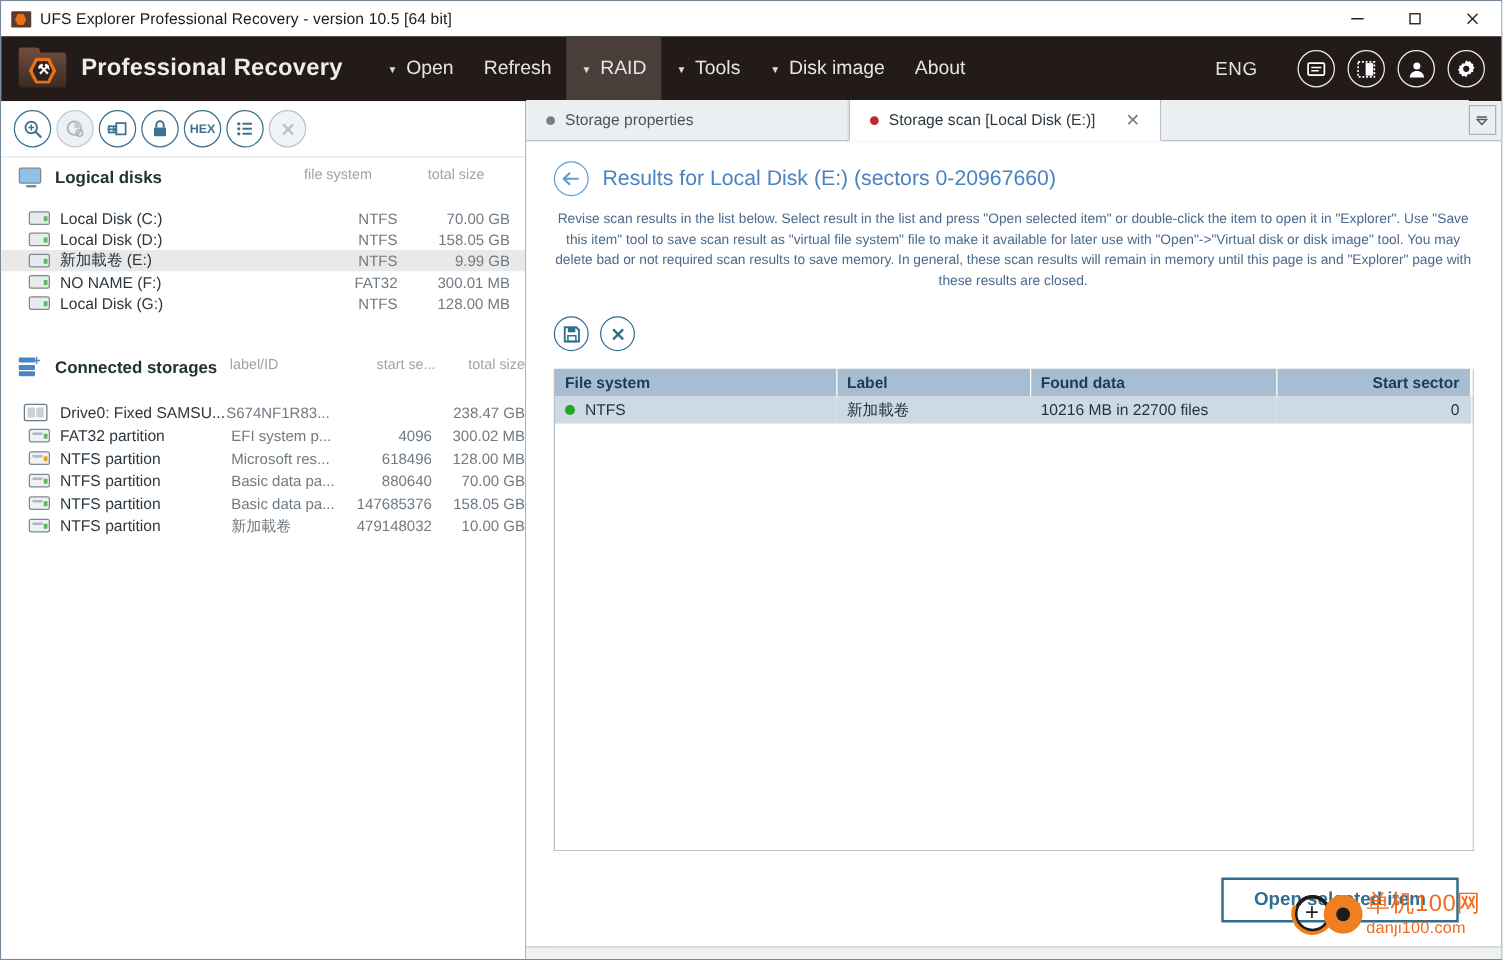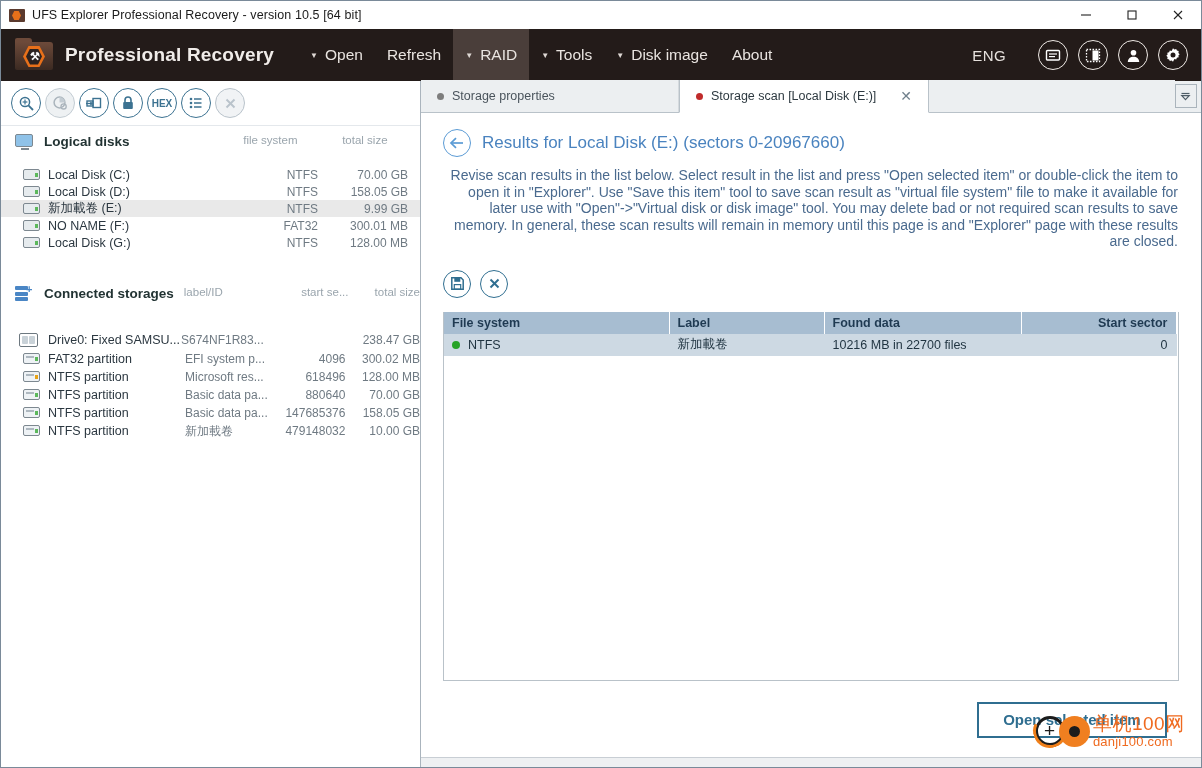--- a/index.html
+++ b/index.html
@@ -241,22 +241,22 @@
 
   .content { flex: 1 1 auto; overflow: hidden; padding: 16px 22px 0 22px; display: flex; flex-direction: column; min-height: 0; }
   .page-head { display: flex; align-items: center; gap: 11px; }
   .back-btn {
     width: 28px; height: 28px; border-radius: 50%; border: 1.7px solid #5b9bd5;
     color: #5b9bd5; display: flex; align-items: center; justify-content: center;
     flex: 0 0 28px;
   }
   .page-title { font-size: 17px; color: #4a83bf; white-space: nowrap; }
   .page-desc {
-    margin-top: 10px; font-size: 14px; line-height: 16.5px; color: #4a6a8e;
-    max-width: 735px; text-align: right;
+    margin-top: 10px; font-size: 11px; line-height: 16.5px; color: #4a6a8e;
+    max-width: 735px; text-align: center;
   }
   .act-row { display: flex; gap: 9px; margin-top: 20px; }
   .act-btn {
     width: 28px; height: 28px; border-radius: 50%; border: 1.7px solid #2f6e90;
     color: #2f6e90; display: flex; align-items: center; justify-content: center;
     background: #fff;
   }
 
   .table-wrap {
     margin-top: 14px; flex: 1 1 auto; min-height: 0;
@@ -535,21 +535,21 @@
               <i></i>
               <span class="plus">+</span>
             </div>
         </div>
         <div class="sec-title">Connected storages</div>
         <div class="col-h" style="width:80px;margin-left:10px;text-align:left;">label/ID</div>
         <div class="col-h" style="width:80px;margin-left:18px;">start se...</div>
         <div class="col-h" style="width:78px;">total size</div>
       </div>
 
-      <div style="margin-top:17px;">
+      <div style="margin-top:7px;">
         <div class="row" style="height:21px;padding-left:18px;">
           <div class="r-ico" style="width:22px;flex:0 0 22px;">
             <div class="drive">
                 <b></b>
                 <b></b>
               </div>
           </div>
           <div class="r-name" style="width:133px;">Drive0: Fixed SAMSU...</div>
           <div class="r-lbl" style="width:88px;text-align:left;">S674NF1R83...</div>
           <div class="r-start" style="width:80px;"></div>

